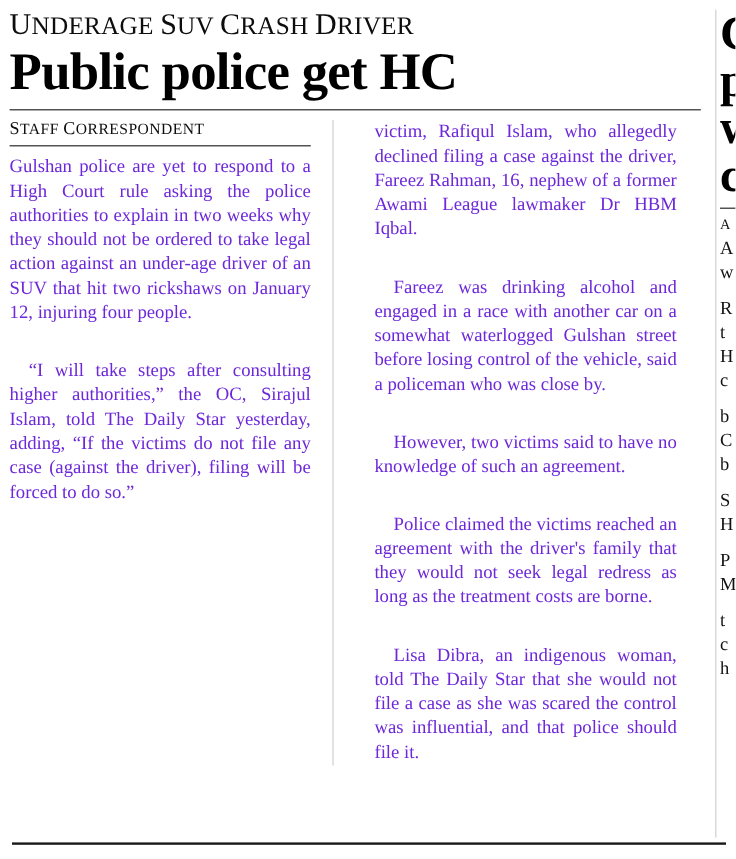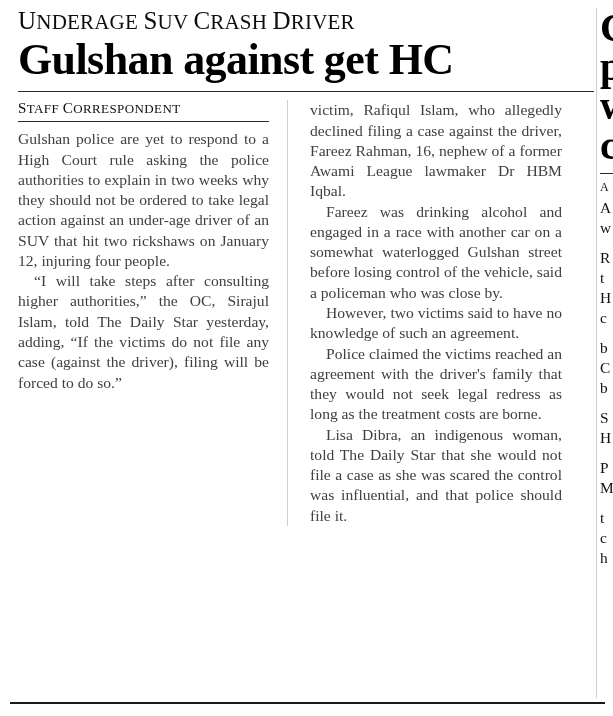--- a/index.html
+++ b/index.html
@@ -18,21 +18,21 @@
     position: relative;
     width: 613px;
     height: 716px;
     box-sizing: border-box;
     padding: 8px 0 0 0;
   }
 
   
   .article {
     position: absolute;
-    left: 18px;
+    left: 8px;
     top: 8px;
     width: 576px;
   }
 
   .kicker {
     font-family: "Liberation Serif", serif;
     font-size: 21px;
     letter-spacing: 0.2px;
     color: #0d0d0d;
     margin: 0 0 2px 0;
@@ -53,21 +53,21 @@
   .headline .line { display: block; white-space: nowrap; }
 
   .rule-under-head {
     border-bottom: 1px solid #2a2a2a;
     margin-top: 10px;
   }
 
   .cols {
     margin-top: 8px;
     display: flex;
-    gap: 4px;
+    gap: 16px;
   }
   .col {
     width: 270px;
     box-sizing: border-box;
   }
   .col.left { padding-right: 18px; border-right: 1px solid #cfcfcf; }
   .col.right { padding-left: 18px; }
 
   .byline {
     font-family: "Liberation Serif", serif;
@@ -82,23 +82,23 @@
     margin-bottom: 7px;
   }
 
   p.body {
     margin: 0;
     font-size: 15.6px;
     line-height: 1.30;
     text-align: justify;
     text-justify: inter-word;
     hyphens: auto;
-    color: #404040;
-  }
-  p.body + p.body { text-indent: 16px; }
+    color: #6d28d9;
+  }
+  p.body + p.body { text-indent: 16px; margin-top: 28px; }
 
   
   .sidecol {
     position: absolute;
     left: 596px;
     top: 8px;
     width: 17px;
     height: 690px;
     overflow: hidden;
     border-left: 1px solid #cfcfcf;
@@ -149,21 +149,21 @@
 
 <div class="page">
 
   <div class="article">
 
     <div class="kicker">
       <span><span class="cap">U</span>NDERAGE <span class="cap">S</span>UV <span class="cap">C</span>RASH <span class="cap">D</span>RIVER</span>
     </div>
 
     <h1 class="headline">
-      <span class="line">Gulshan against get HC</span>
+      <span class="line">Public police get HC</span>
     </h1>
 
     <div class="rule-under-head"></div>
 
     <div class="cols">
 
       <div class="col left">
         <div class="byline"><span class="cap">S</span>TAFF <span class="cap">C</span>ORRESPONDENT</div>
         <div class="byline-rule"></div>
         <p class="body">Gulshan police are yet to respond to a High Court rule asking the police authorities to explain in two weeks why they should not be ordered to take legal action against an under-age driver of an SUV that hit two rickshaws on January 12, injuring four people.</p>

